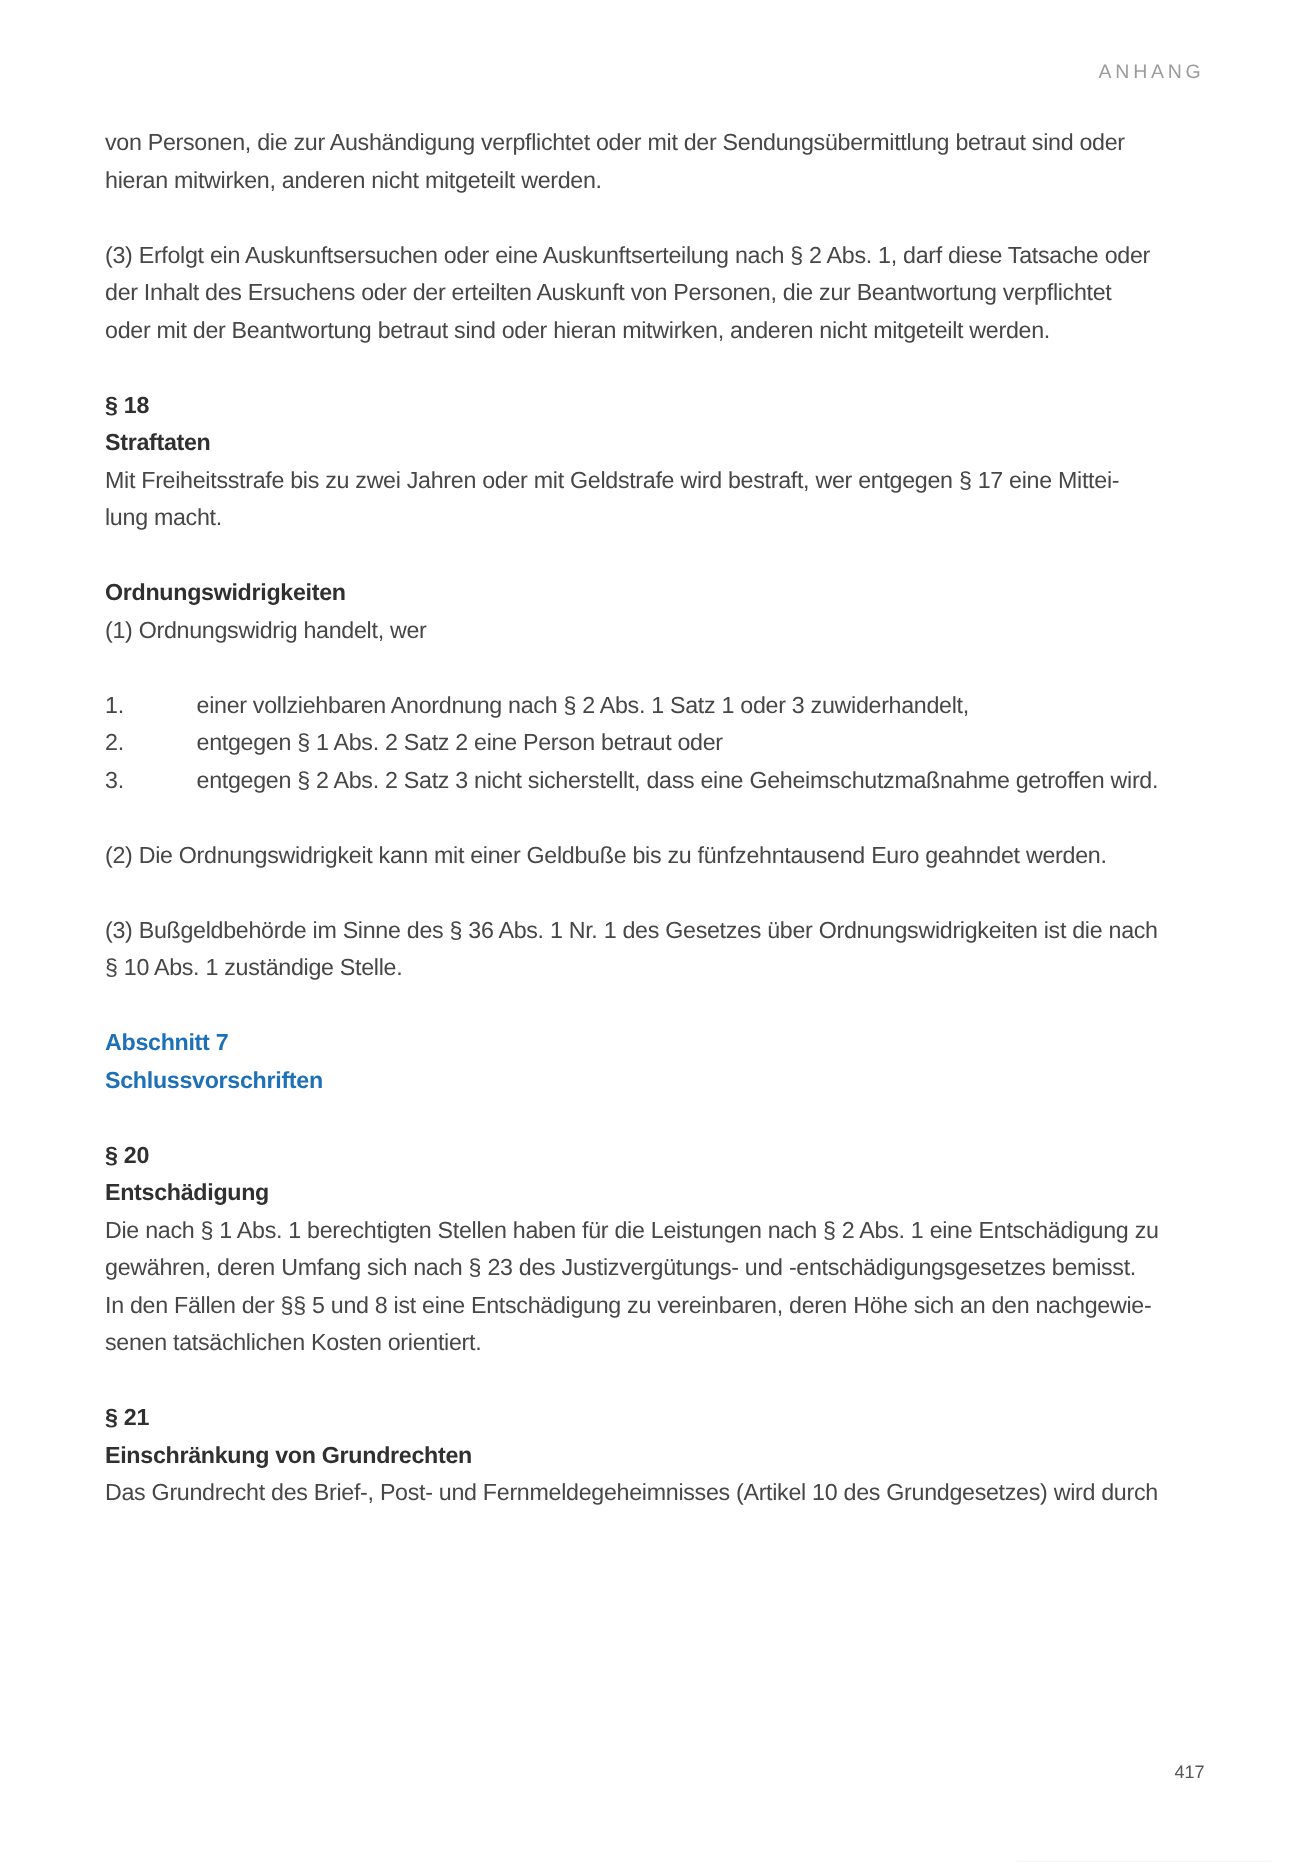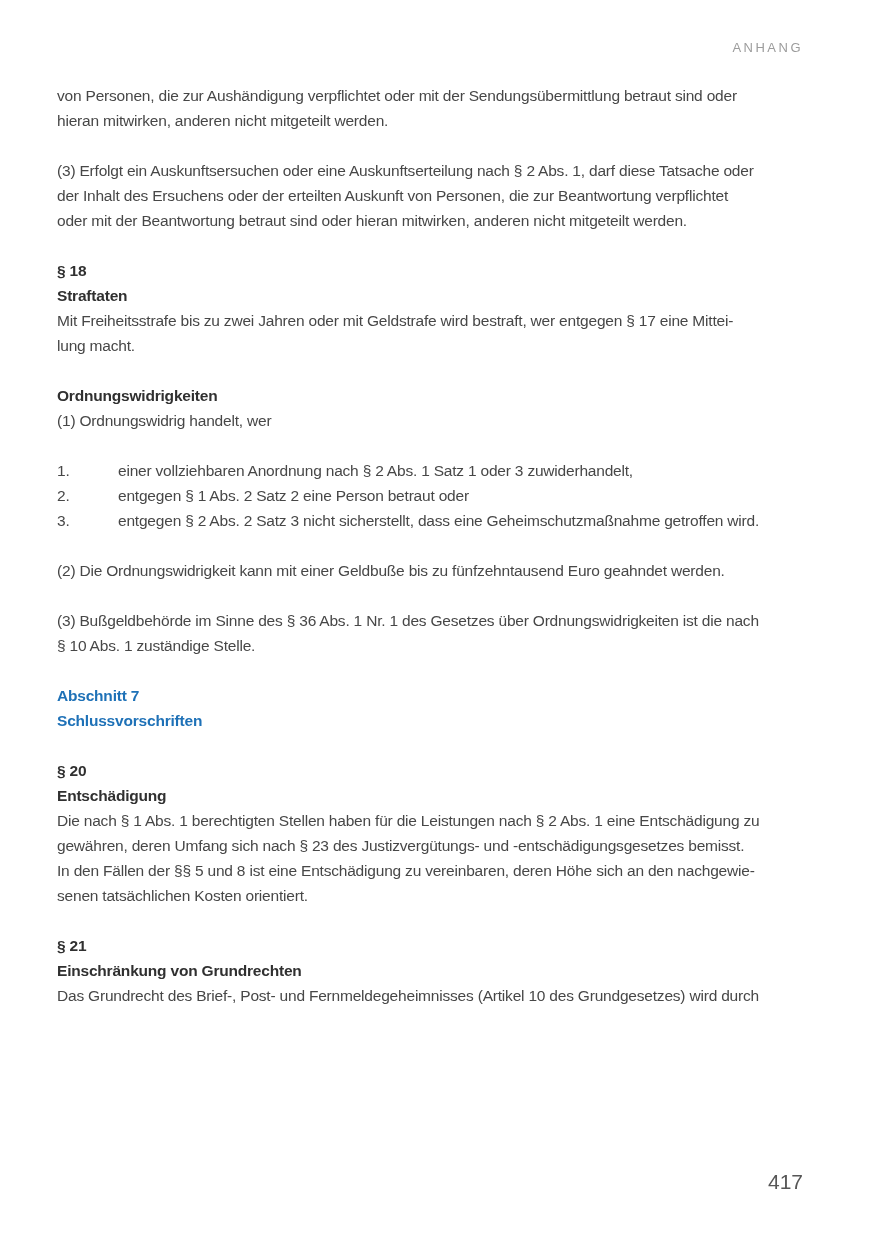--- a/index.html
+++ b/index.html
@@ -17,38 +17,38 @@
     background:#ffffff;
     font-family:"Liberation Sans", sans-serif;
     overflow:hidden;
   }
   .running-header{
     position:absolute;top:40px;right:72px;
     font-size:13px;letter-spacing:2.5px;
     color:var(--muted);
   }
   .content{
-    position:absolute;top:83px;left:57px;right:60px;
+    position:absolute;top:83px;left:70px;right:60px;
   }
   .block{margin:0 0 25px 0;}
   .line{
     font-size:15.5px;
     line-height:25px;
     letter-spacing:-0.2px;
     white-space:pre;
     color:var(--body-text);
   }
   .line.bold{font-weight:700;color:var(--bold-text);}
   .line.accent{font-weight:700;color:var(--accent);}
   .list-item{display:flex;}
   .list-num{flex:0 0 61px;width:61px;}
   .list-text{flex:1 1 auto;white-space:pre;}
   .page-number{
     position:absolute;top:1169px;right:72px;
-    font-size:21px;line-height:25px;
+    font-size:12px;line-height:25px;
     color:var(--pagenum);
   }
 </style>
 </head>
 <body>
 
 <div class="page">
   <div class="running-header">ANHANG</div>
 
   <main class="content">

